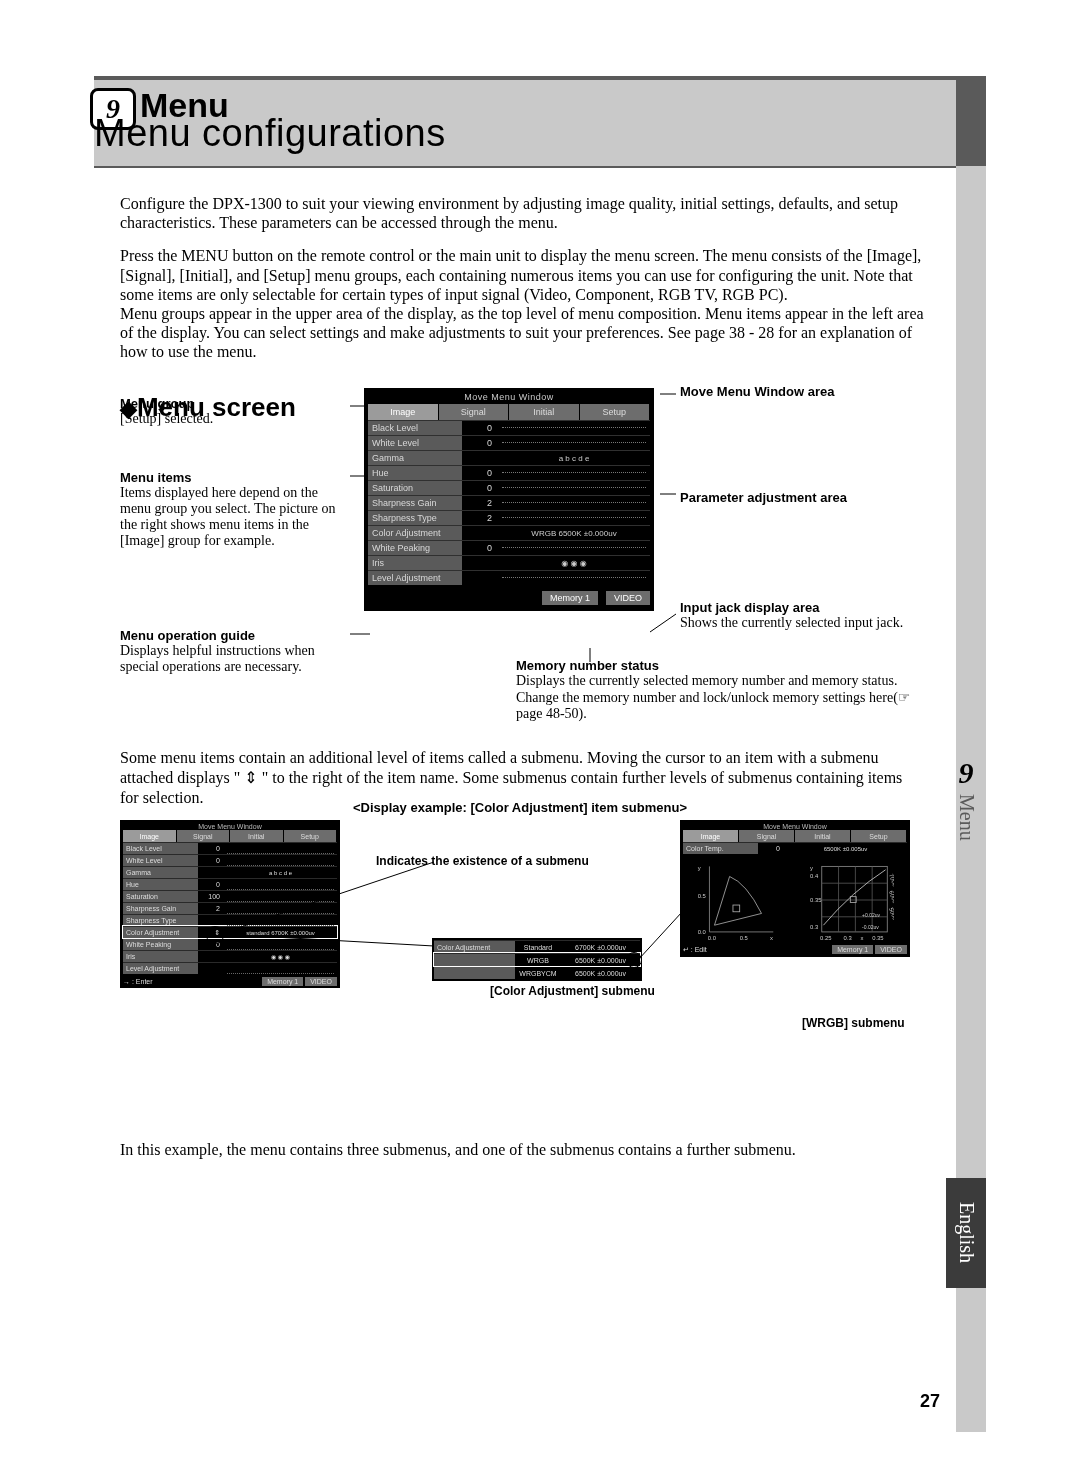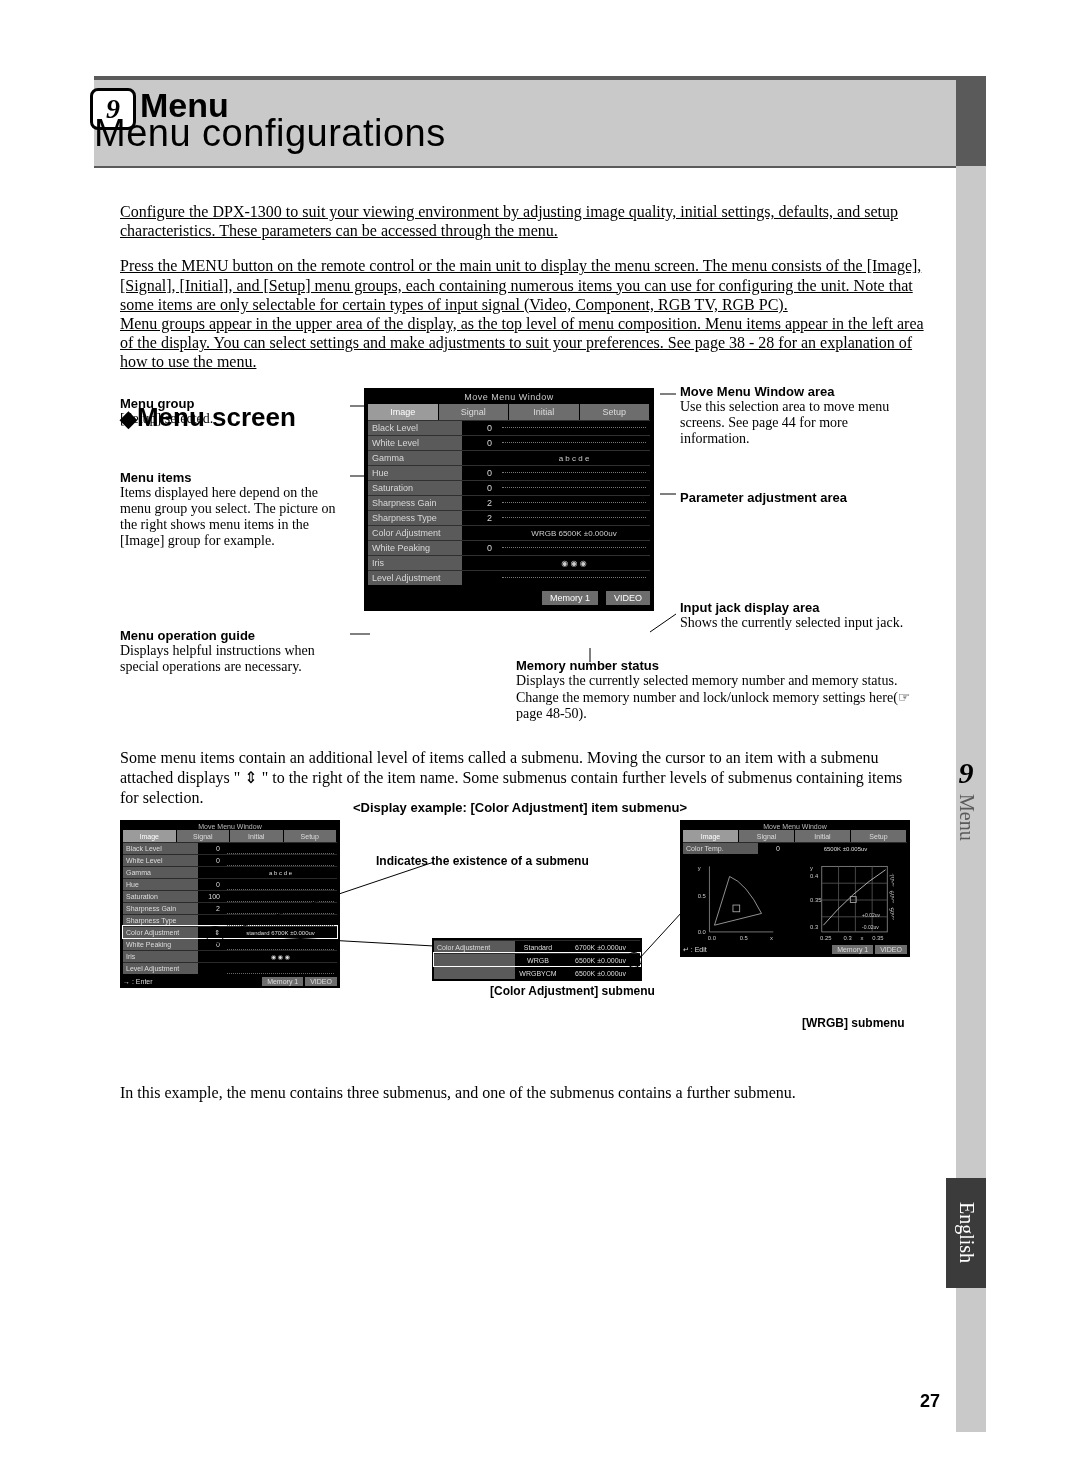--- a/index.html
+++ b/index.html
@@ -94,21 +94,21 @@
     font:bold 18px Arial,sans-serif;
     margin-top:44px;
   }
   
   .body-col{
     position:absolute;
     left:120px; top:186px;
     width:820px;
     font:16px/1.2 "Times New Roman",serif;
   }
-  .body-col p{margin:16px 0 14px;text-decoration:underline;}
+  .body-col p{margin:8px 0 14px;}
   .section-head{
     font:bold 26px Arial,sans-serif;
     margin:30px 0 6px;
   }
   .section-head span.arrow{font-size:22px;}
   .caption-center{
     text-align:center;
     font:bold 14px Arial,sans-serif;
     margin:6px 0;
   }
@@ -239,21 +239,20 @@
     <b>Menu items</b>
     <span>Items displayed here depend on the menu group you select. The picture on the right shows menu items in the [Image] group for example.</span>
   </div>
   <div class="annot" style="left:0;top:252px;width:230px">
     <b>Menu operation guide</b>
     <span>Displays helpful instructions when special operations are necessary.</span>
   </div>
 
   <div class="annot" style="left:560px;top:8px;width:230px">
     <b>Move Menu Window area</b>
-    <span>Use this selection area to move menu screens. See page 44 for more information.</span>
   </div>
   <div class="annot" style="left:560px;top:114px;width:230px">
     <b>Parameter adjustment area</b>
   </div>
   <div class="annot" style="left:560px;top:224px;width:240px">
     <b>Input jack display area</b>
     <span>Shows the currently selected input jack.</span>
   </div>
   <div class="annot" style="left:396px;top:282px;width:410px">
     <b>Memory number status</b>
@@ -516,13 +515,13 @@
   </div>
   <div class="small-annot" style="left:682px;top:196px">[WRGB] submenu</div>
 
   <svg class="leaders" width="800" height="260">
     <line x1="100" y1="114" x2="314" y2="42" stroke="#000"></line>
     <line x1="100" y1="114" x2="314" y2="126" stroke="#000"></line>
     <line x1="518" y1="140" x2="562" y2="92" stroke="#000"></line>
   </svg>
 </div>
 
-<div style="position:absolute;left:120px;top:1084px;width:800px;font:16px 'Times New Roman',serif">In this example, the menu contains three submenus, and one of the submenus contains a further submenu.</div>
+<div style="position:absolute;left:120px;top:1141px;width:800px;font:16px 'Times New Roman',serif">In this example, the menu contains three submenus, and one of the submenus contains a further submenu.</div>
 
 </body></html>

